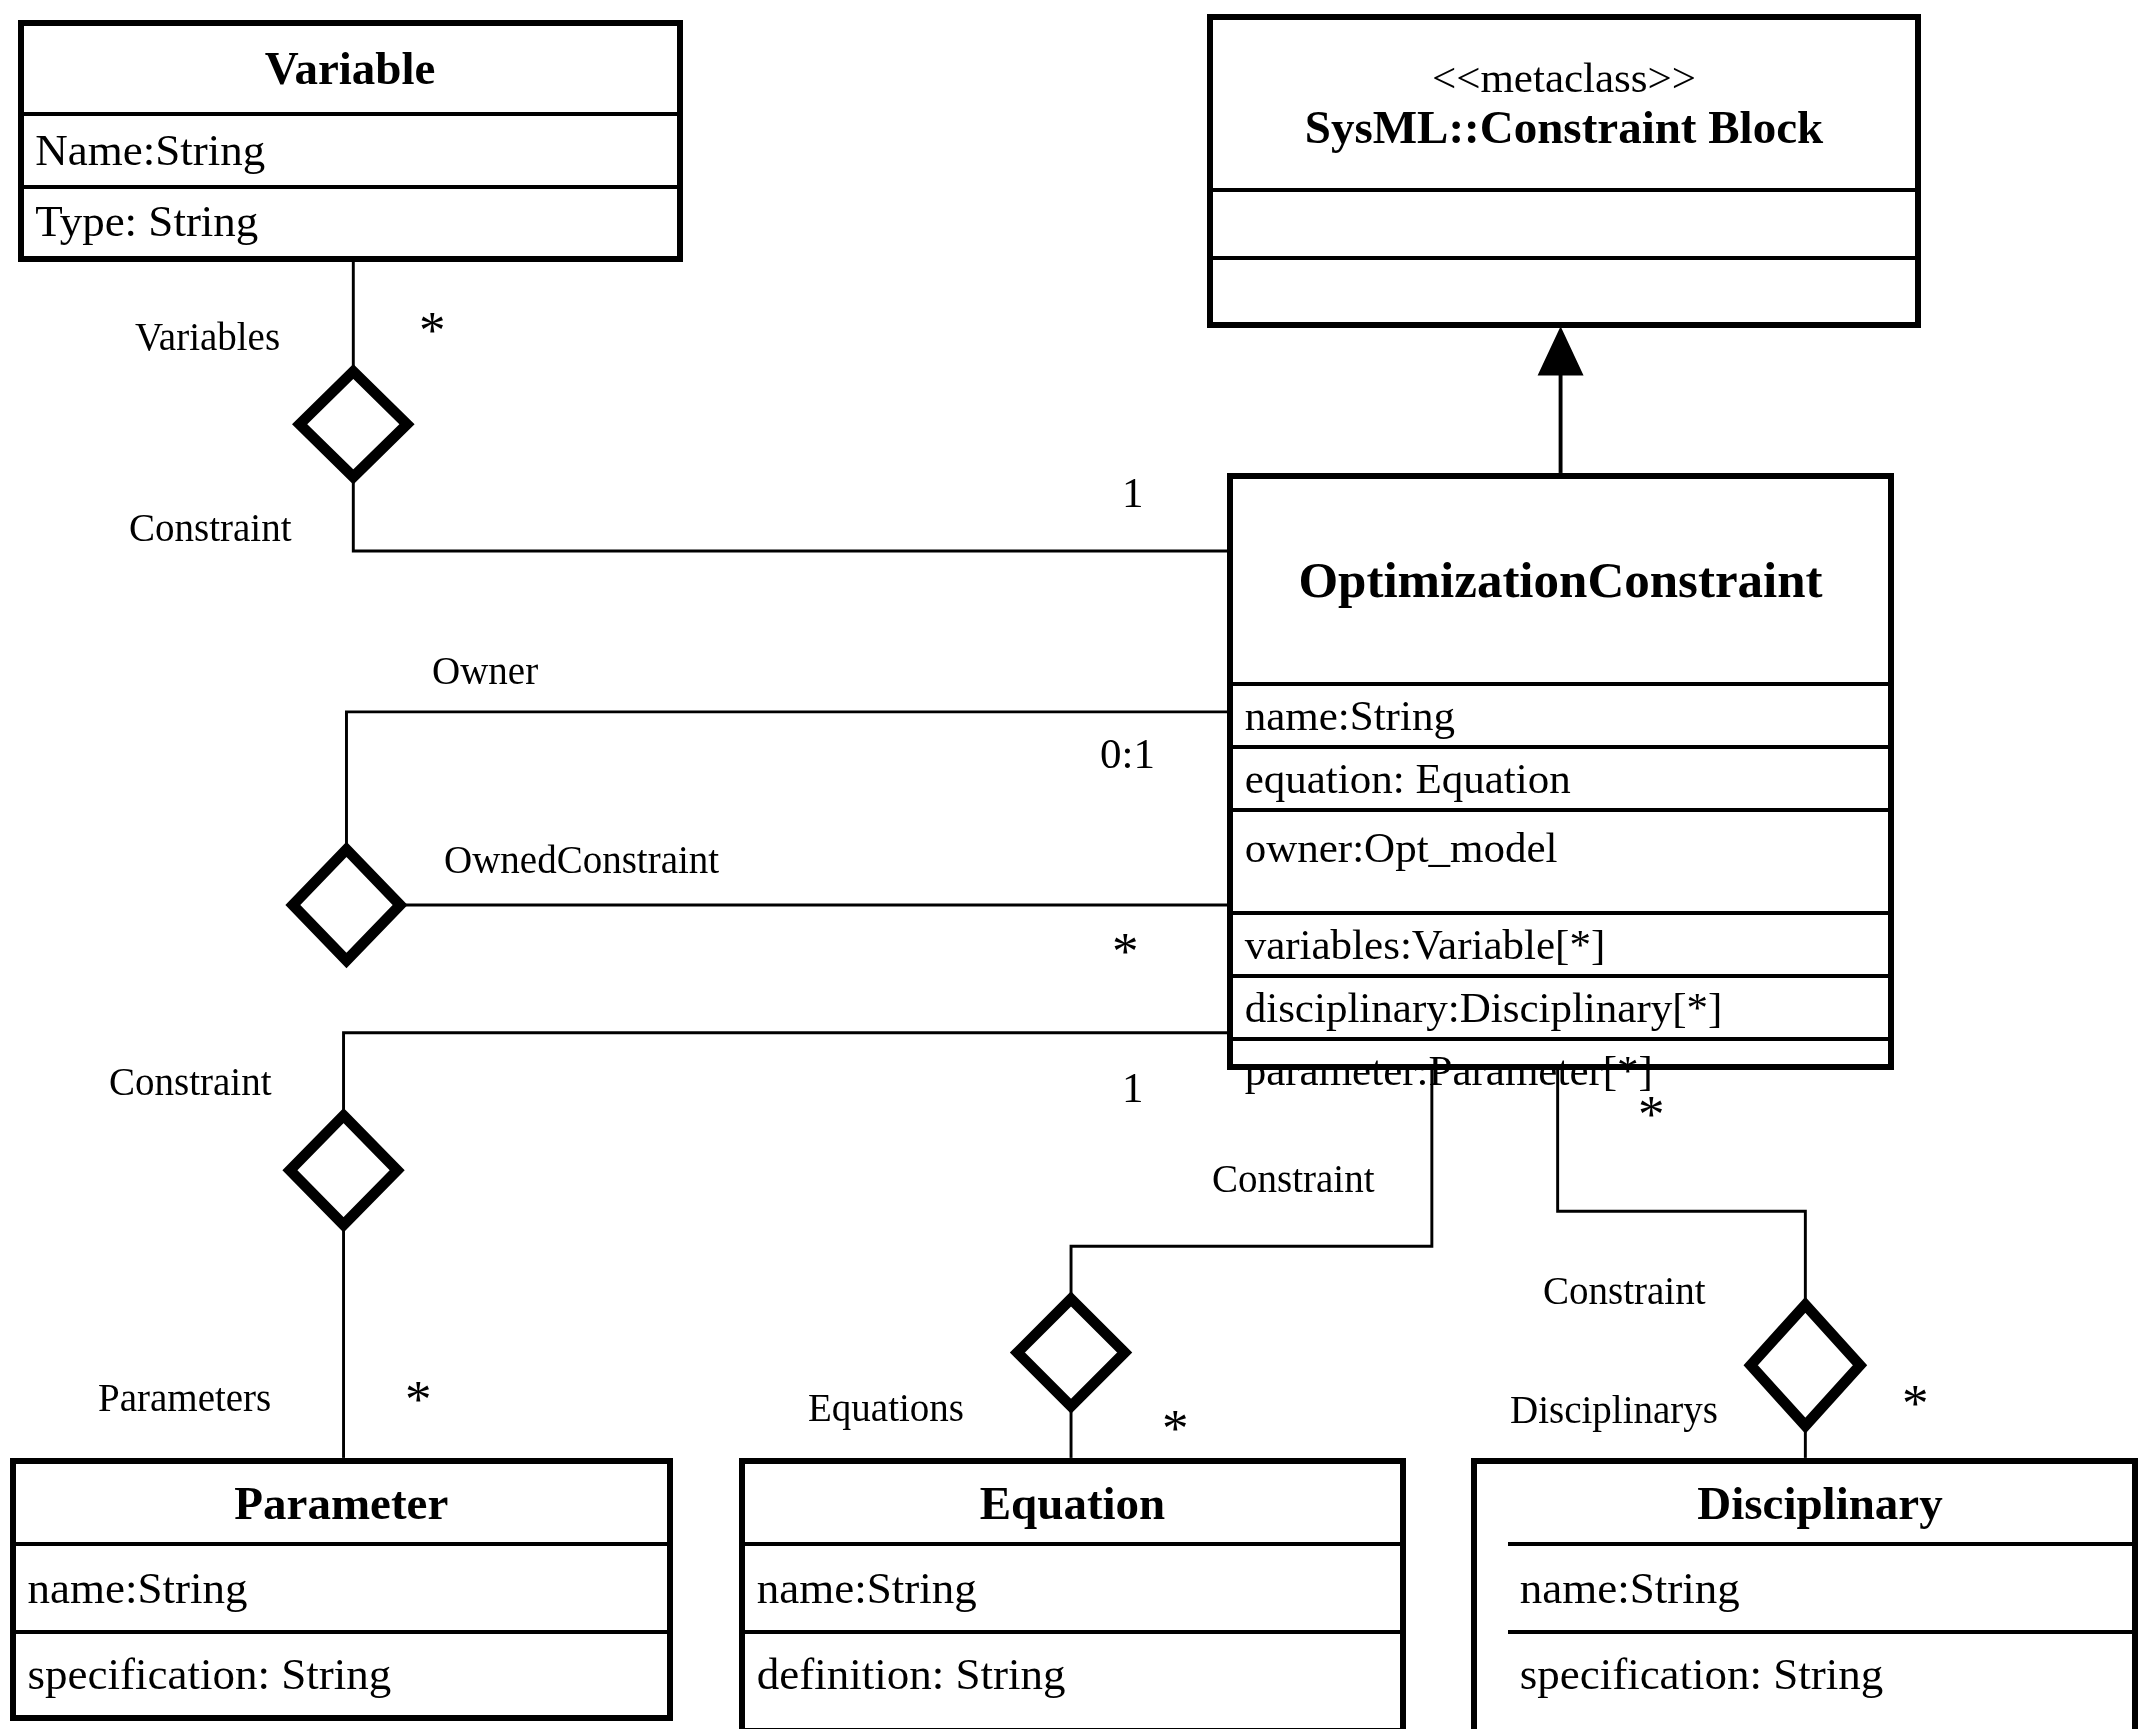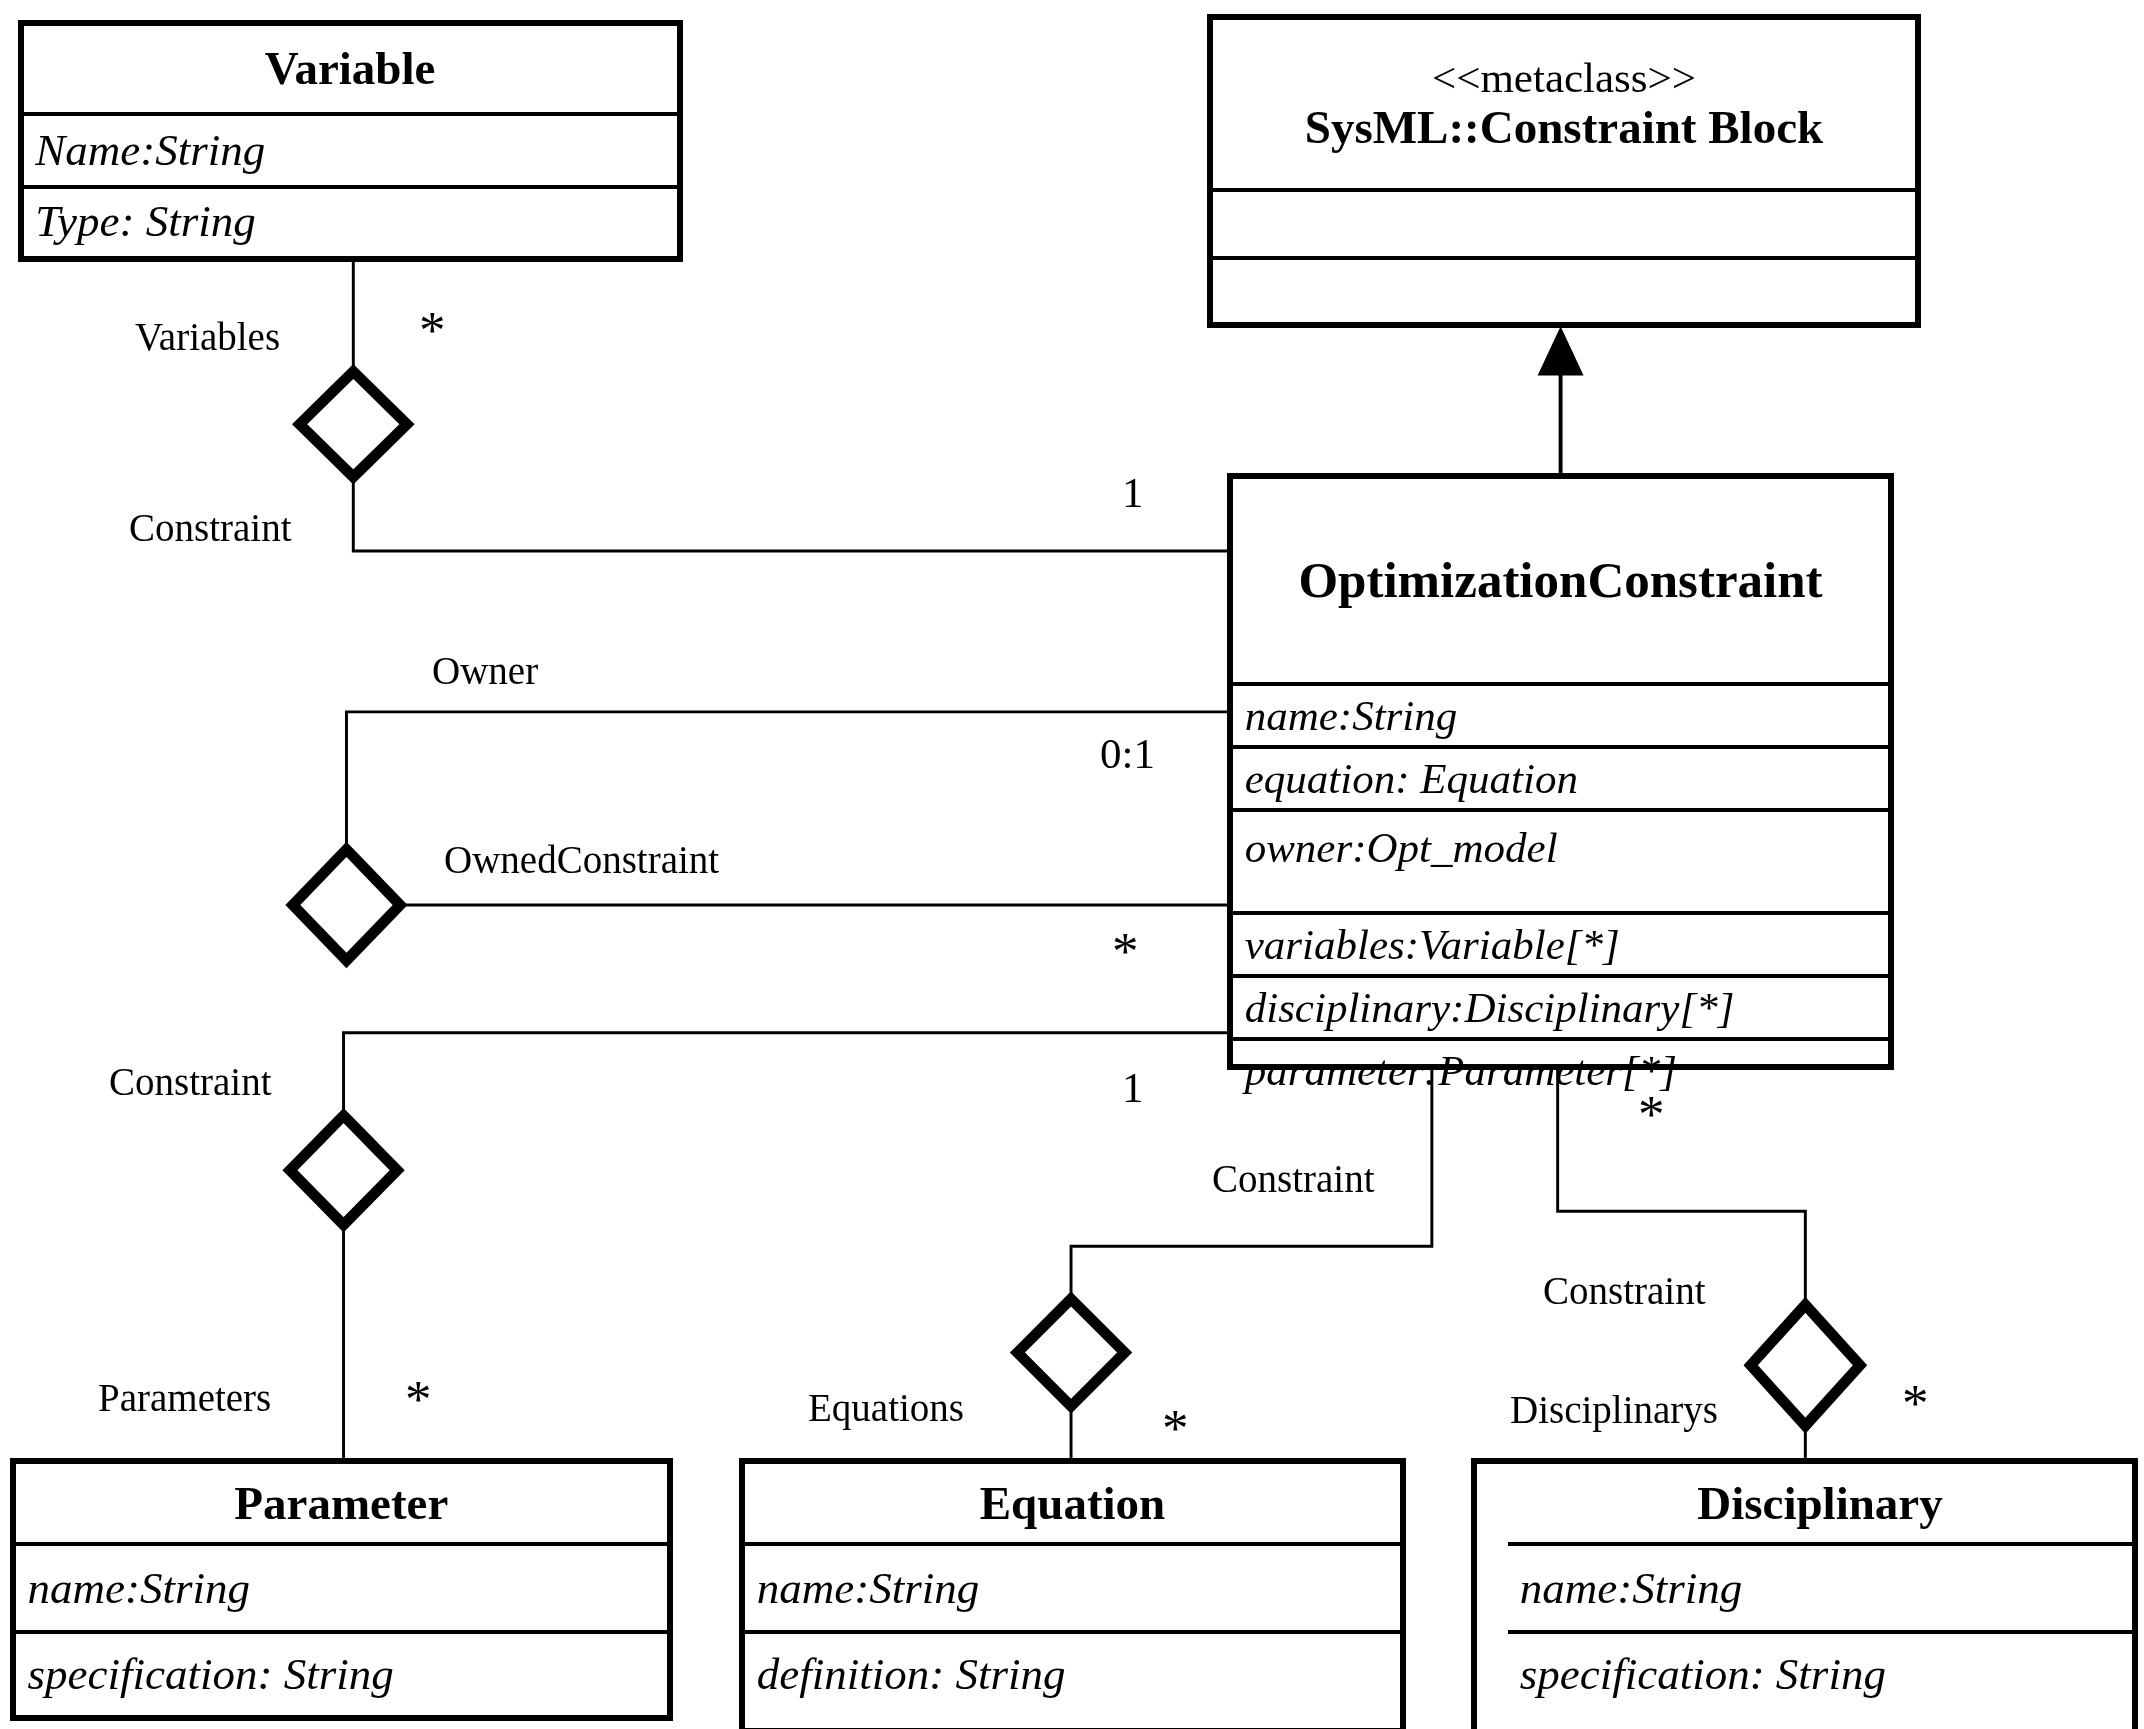--- a/index.html
+++ b/index.html
@@ -7,21 +7,21 @@
   #canvas{
     position:relative;width:2145px;height:1729px;background:#ffffff;
     font-family:"Liberation Serif","DejaVu Serif",serif;color:#000;
     overflow:hidden;
   }
   .uml-box{position:absolute;background:#fff;border:6.8px solid #000;}
   .uml-title{display:flex;flex-direction:column;align-items:center;justify-content:center;
     font-weight:bold;font-size:47px;line-height:1.08;text-align:center;}
   .stereo-kw{font-weight:normal;font-size:43px;}
   .uml-row{border-top:4.9px solid #000;display:flex;align-items:center;
-    font-style:italic;font-size:43px;padding-left:11.7px;white-space:nowrap;overflow:hidden;}
+    font-size:43px;padding-left:11.7px;white-space:nowrap;overflow:hidden;}
   .uml-row.big{font-size:45px;}
   .empty-row{border-top:4.9px solid #000;}
   .lbl{position:absolute;font-size:39px;white-space:nowrap;}
   .mult{position:absolute;font-size:43px;white-space:nowrap;}
   .star{font-size:53px;line-height:1;}
   svg.wires{position:absolute;left:0;top:0;}
 </style>
 </head>
 <body>
 

